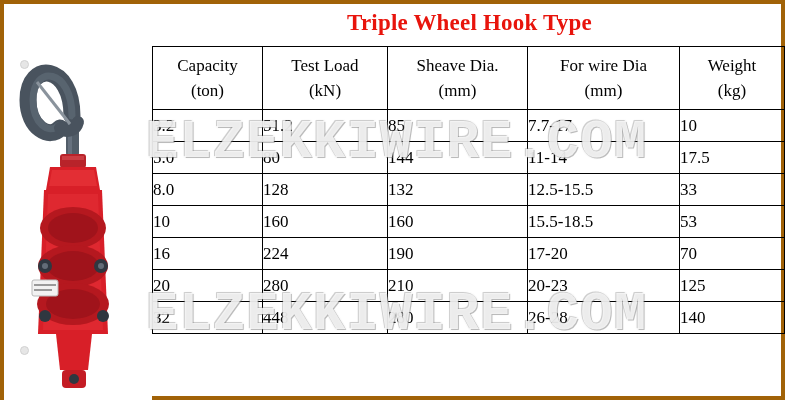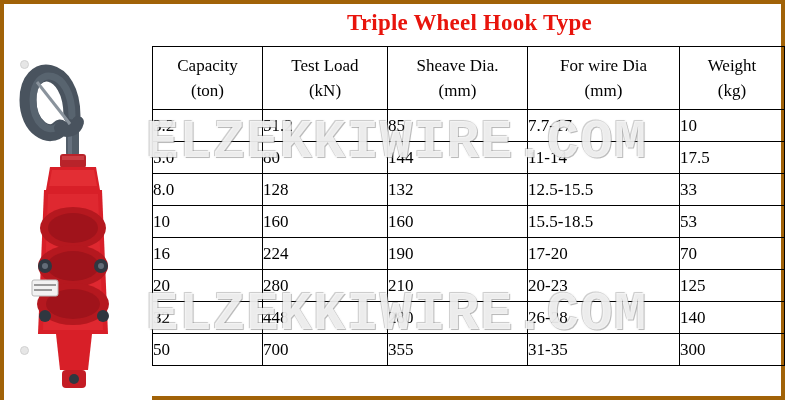--- a/index.html
+++ b/index.html
@@ -251,26 +251,19 @@
         <td>20-23</td>
         <td>125</td>
       </tr>
       <tr>
         <td>32</td>
         <td>448</td>
         <td>280</td>
         <td>26-28</td>
         <td>140</td>
       </tr>
-      <tr>
-        <td>50</td>
-        <td>700</td>
-        <td>355</td>
-        <td>31-35</td>
-        <td>300</td>
-      </tr>
     </tbody>
   </table>
 
   <div class="watermark wm1">ELZEKKIWIRE.COM</div>
   <div class="watermark wm2">ELZEKKIWIRE.COM</div>
 
 </div>
 
 </body></html>

